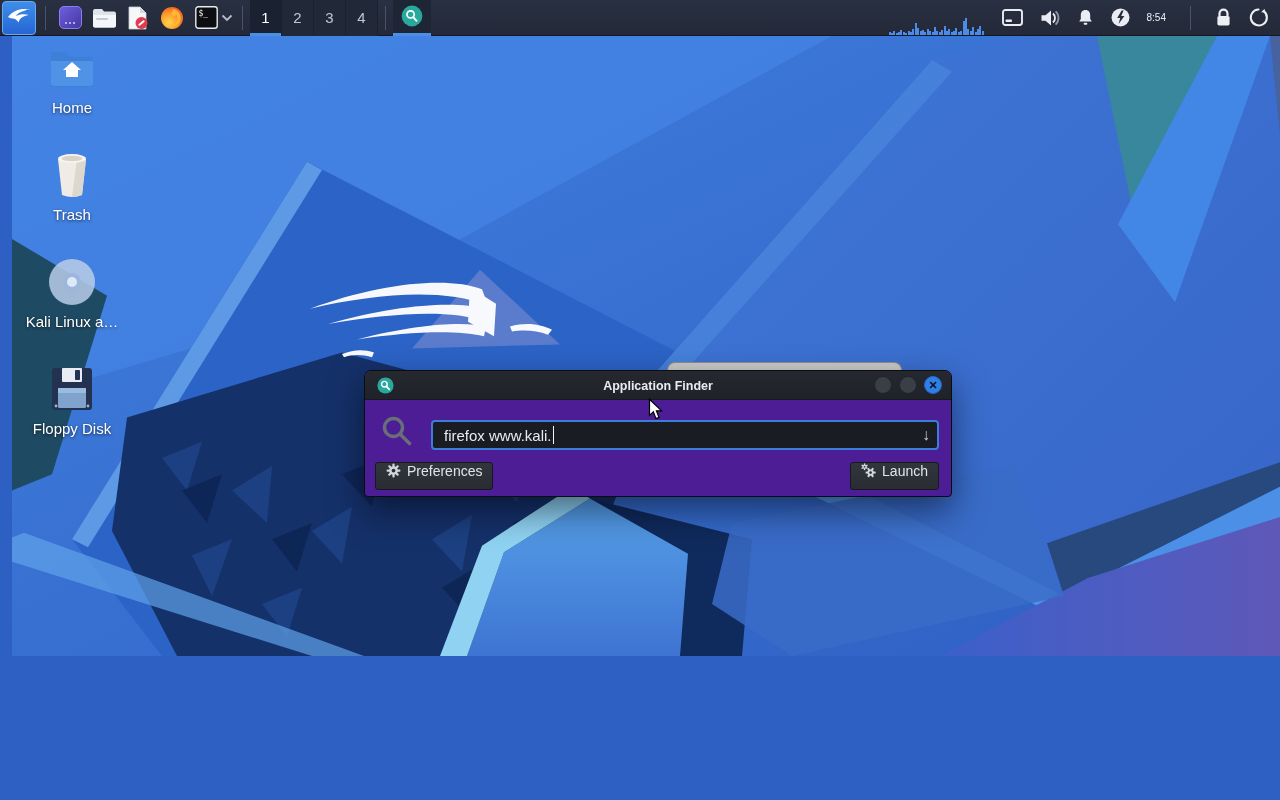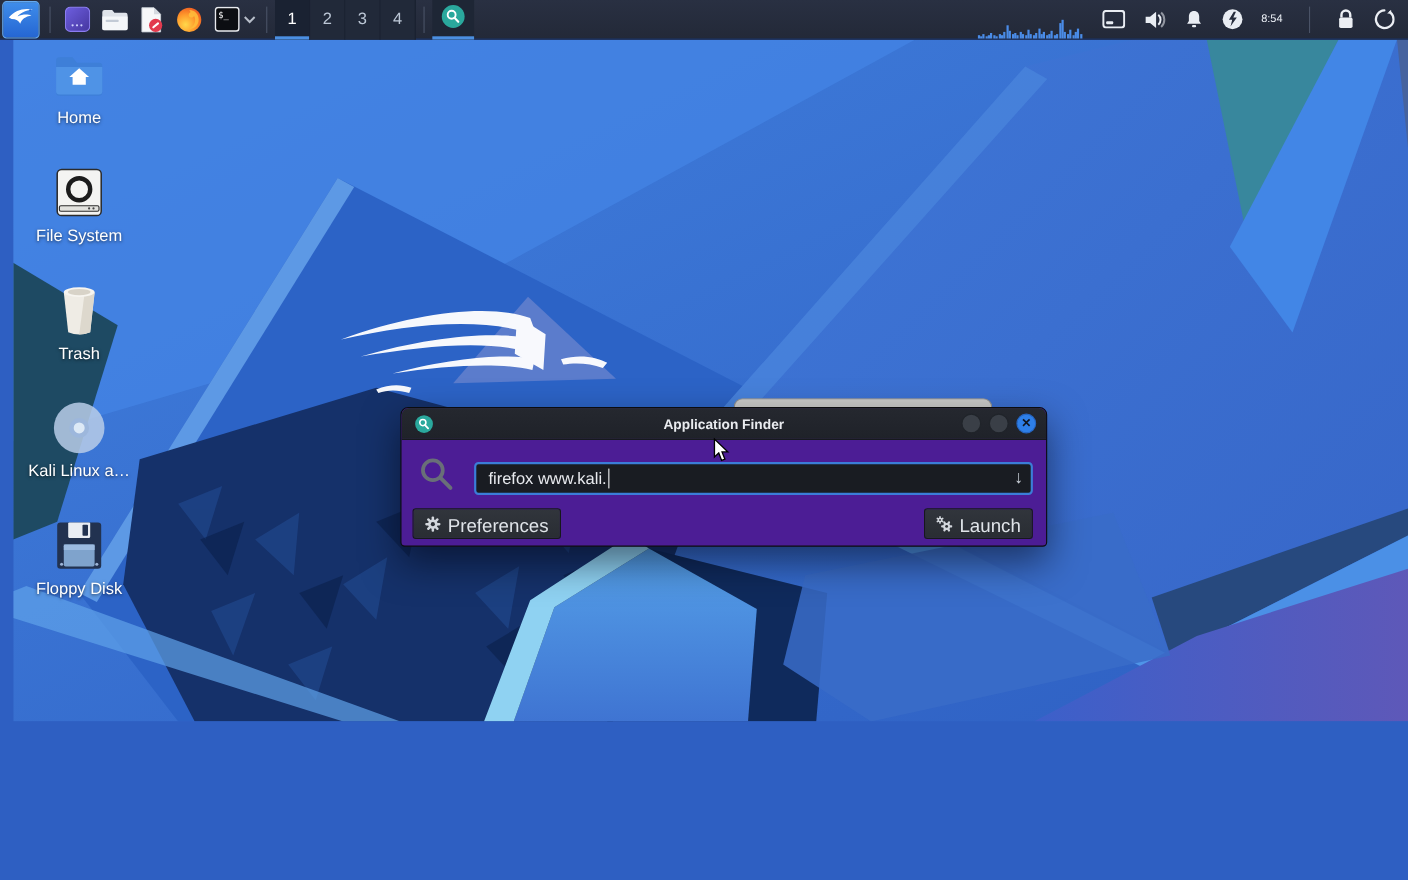--- a/index.html
+++ b/index.html
@@ -60,23 +60,23 @@
   .tb-close { width:18px; height:18px; border-radius:50%; background:#2e7fe8; border:1px solid #2566c4;
               display:flex; align-items:center; justify-content:center; color:#10141c;
               font-size:11px; font-weight:bold; line-height:1; }
   .af-search-icon { position:absolute; left:16px; top:44px; }
   .af-field { position:absolute; left:66px; top:49px; width:508px; height:30px; background:#191c22;
               border:2px solid #3b7dd8; border-radius:4px; display:flex; align-items:center; padding:0 26px 0 11px; }
   .af-query { color:#e8eaee; font-size:15px; white-space:pre; }
   .af-caret { width:1px; height:18px; background:#f2f4f6; margin-left:1px; }
   .af-drop { position:absolute; right:7px; top:4px; color:#c6ccd4; font-size:16px; }
   .af-btnrow { position:absolute; left:10px; right:12px; top:91px; height:28px; display:flex; justify-content:space-between; }
-  .af-btn { height:28px; display:flex; align-items:flex-end; gap:6px; padding:0 10px;
+  .af-btn { height:28px; display:flex; align-items:flex-start; gap:6px; padding:0 10px;
             background:linear-gradient(180deg,#31353c,#292d33); border:1px solid #16181c; border-radius:3px;
-            color:#e0e4e9; font-size:17px; }
+            color:#e0e4e9; font-size:14px; }
 
   .cursor { position:absolute; left:636px; top:362px; z-index:6; }
 </style>
 </head>
 <body>
 
 <div class="panel">
   <div class="panel-left">
     <div class="kali-menu-btn">
       <span>
@@ -331,32 +331,20 @@
         <svg width="46" height="40" viewBox="0 0 46 40">
             <path d="M2 7 a3 3 0 0 1 3-3 h12 l4 5 h20 a3 3 0 0 1 3 3 v24 a3 3 0 0 1-3 3 h-36 a3 3 0 0 1-3-3 Z" fill="#3e7fd8"></path>
             <path d="M2 13 h42 v22 a3 3 0 0 1-3 3 h-36 a3 3 0 0 1-3-3 Z" fill="#4f93e6"></path>
             <path d="M23 14 l9 8 h-3 v7 h-12 v-7 h-3 Z" fill="#ffffff"></path>
           </svg>
       </div>
       <div class="desk-label">Home</div>
     </div>
     <div class="desk-item">
       <div class="desk-glyph">
-        <svg width="46" height="46" viewBox="0 0 46 46">
-            <rect x="3" y="2" width="40" height="42" rx="4" fill="#f4f4f2" stroke="#2b2b2b" stroke-width="1.4"></rect>
-            <circle cx="23" cy="20" r="10" fill="none" stroke="#1c1c1c" stroke-width="4"></circle>
-            <rect x="5" y="35" width="36" height="5" rx="1.4" fill="#e2e2de" stroke="#2b2b2b" stroke-width="1"></rect>
-            <circle cx="36" cy="37.5" r="1" fill="#444"></circle>
-            <circle cx="32" cy="37.5" r="1" fill="#444"></circle>
-          </svg>
-      </div>
-      <div class="desk-label">File System</div>
-    </div>
-    <div class="desk-item">
-      <div class="desk-glyph">
         <svg width="42" height="48" viewBox="0 0 42 48">
             <path d="M7 8 L35 8 L31 44 Q21 48 11 44 Z" fill="#efece5"></path>
             <path d="M26 8 L35 8 L31 44 Q26 46 21 46 Z" fill="#ddd8cd"></path>
             <ellipse cx="21" cy="7.5" rx="14" ry="4.4" fill="#f7f5f0"></ellipse>
             <ellipse cx="21" cy="7.5" rx="10.4" ry="2.8" fill="#d8d3c8"></ellipse>
           </svg>
       </div>
       <div class="desk-label">Trash</div>
     </div>
     <div class="desk-item">

